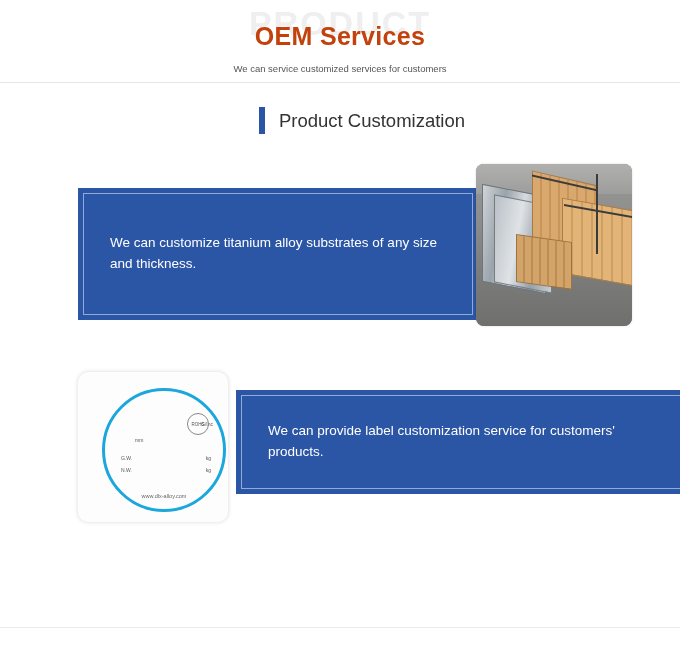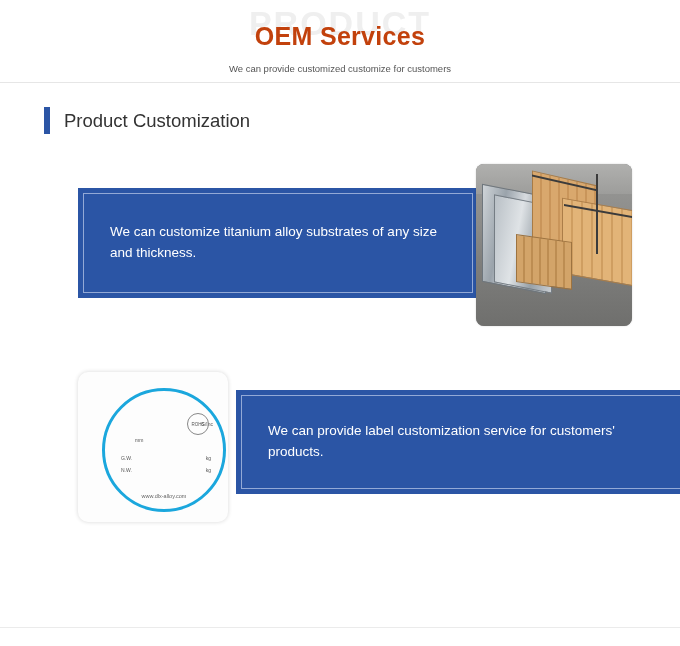--- a/index.html
+++ b/index.html
@@ -59,20 +59,21 @@
     height: 1px;
     background: #e6e6e6;
   }
 
   
   .section-heading {
     display: flex;
     align-items: center;
     margin-left: 44px;
     margin-top: 24px;
+    justify-content: center;
   }
   .heading-bar {
     width: 6px;
     height: 27px;
     background: #2b55a5;
     margin-right: 14px;
     flex: 0 0 auto;
   }
   .heading-text {
     font-size: 18.5px;
@@ -108,21 +109,21 @@
   }
   .callout-text {
     color: #ffffff;
     font-size: 13.5px;
     line-height: 1.55;
   }
   .callout-1 {
     left: 78px;
     top: 24px;
     width: 400px;
-    height: 110px;
+    height: 132px;
   }
   .photo-1 {
     position: absolute;
     left: 476px;
     top: 0;
     width: 156px;
     height: 162px;
     border-radius: 8px;
     overflow: hidden;
     background: #8e8e8e;
@@ -266,21 +267,21 @@
     height: 1px;
     background: #ebebeb;
   }
 </style>
 </head>
 <body>
 
 <div class="header">
   <div class="watermark">PRODUCT</div>
   <h1 class="page-title">OEM Services</h1>
-  <p class="page-subtitle">We can provide customized customize for customers</p>
+  <p class="page-subtitle">We can service customized services for customers</p>
   <div class="header-rule"></div>
 </div>
 
 <div class="block">
 
   <div class="section-heading">
     <span class="heading-bar"></span>
     <span class="heading-text">Product Customization</span>
   </div>
 

